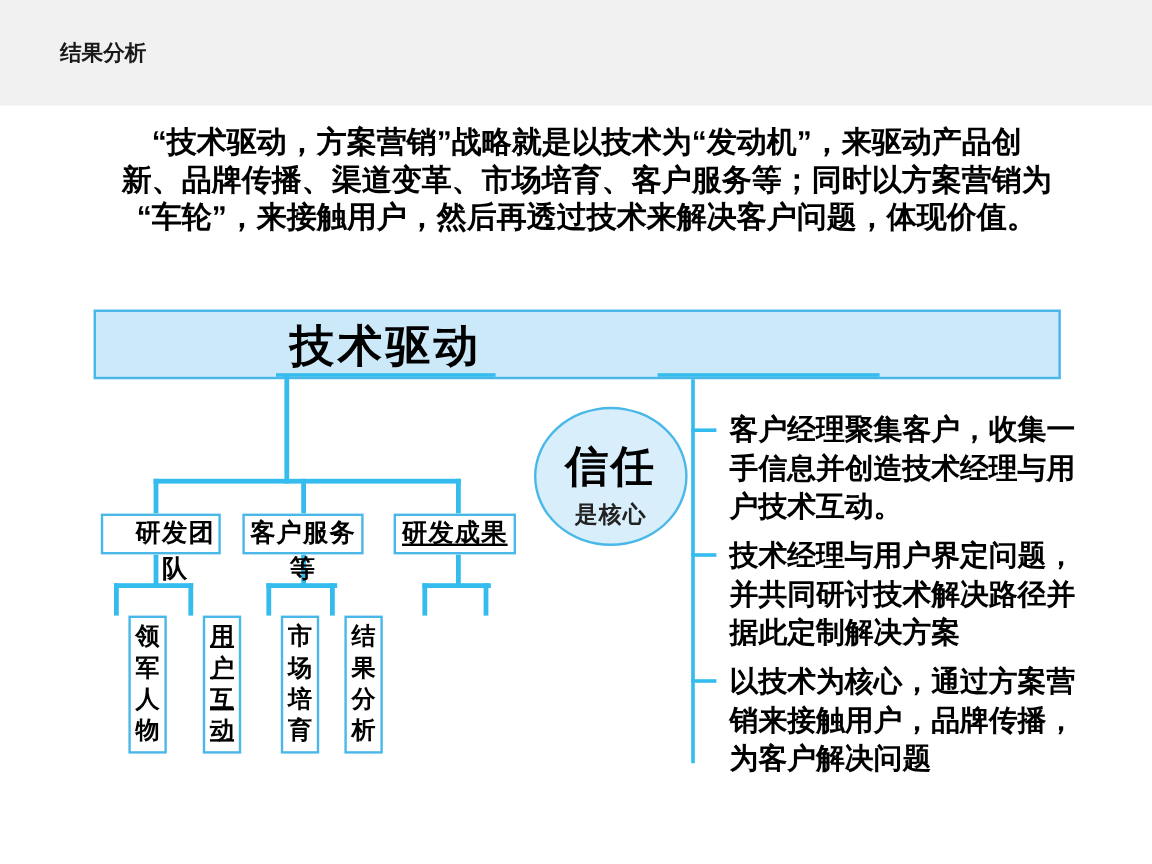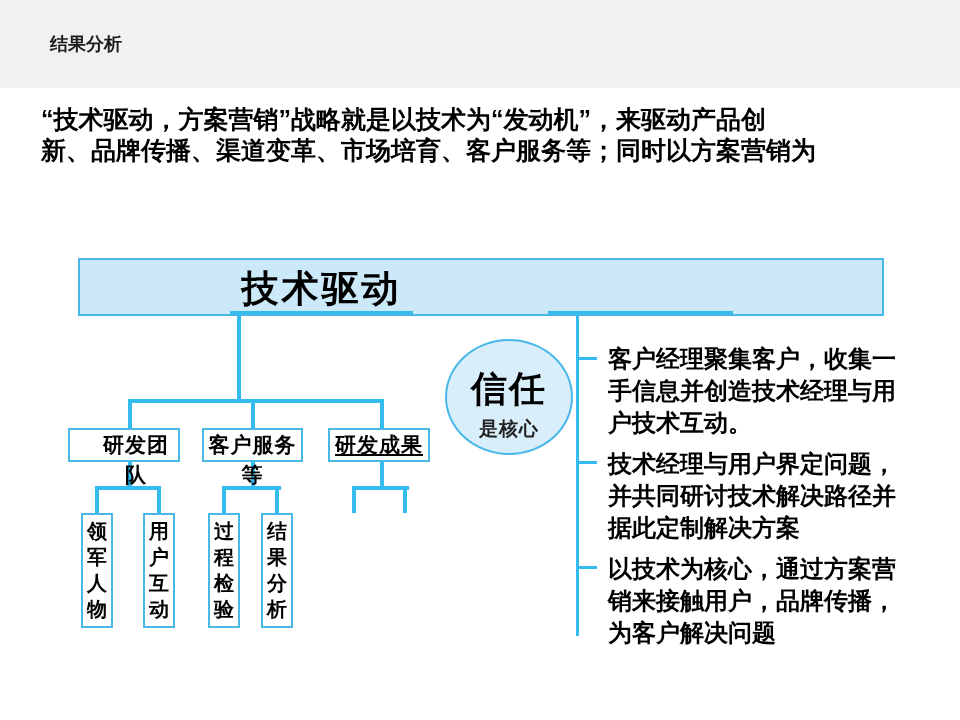--- a/index.html
+++ b/index.html
@@ -4,53 +4,54 @@
 <style>
   html,body { margin:0; padding:0; }
   body { width:960px; height:720px; overflow:hidden; }
   .slide {
     position:relative; width:960px; height:720px; background:#ffffff;
     font-family:"Liberation Sans","DejaVu Sans",sans-serif; color:#111;
   }
   * { box-sizing:border-box; }
   .topbar { position:absolute; left:0; top:0; width:960px; height:88px; background:var(--bg-gray,#f1f1f1); }
   .slide-title { position:absolute; left:50px; top:32px; font-size:18px; font-weight:bold; color:#1a1a1a; }
-  .intro { position:absolute; left:41px; top:104px; width:850px; text-align:left;
+  .intro { position:absolute; left:64px; top:104px; width:850px; text-align:center;
            font-size:25px; font-weight:bold; line-height:31px; color:#000; }
   .bar { position:absolute; left:78px; top:258px; width:806px; height:58px;
          background:var(--bar-fill,#cbe9f8); border:2px solid var(--border,#49b8e8); }
   .bar-title { position:absolute; top:264px; font-size:37px; font-weight:bold; letter-spacing:3px;
                text-align:center; color:#000; white-space:nowrap; }
   .bar-title.left  { left:230px; width:183px; }
   .bar-title.right { left:548px; width:185px; }
   .hline, .vline, .tick, .underline { position:absolute; background:var(--line,#35bcee); }
   .underline { height:3px; top:311px; }
   .node { position:absolute; background:#fff; border:2px solid var(--border,#49b8e8);
           font-weight:bold; color:#000; }
   .mid  { top:428px; height:34px; font-size:21px; line-height:30px; text-align:center; letter-spacing:1px; }
   .leaf { top:513px; width:32px; height:115px; font-size:20px; line-height:26px;
-          text-align:center; word-break:break-all; padding-top:3px; }
+          text-align:center; word-break:break-all; padding-top:3px;margin-left:26px; }
   .circle { position:absolute; left:445px; top:339px; width:128px; height:116px; border-radius:50%;
             background:var(--circle-fill,#d8eefa); border:2px solid var(--border,#49b8e8); text-align:center; }
   .circle-main { margin-top:24px; font-size:36px; font-weight:bold; letter-spacing:2px; color:#000; }
   .circle-sub  { margin-top:2px; font-size:19px; font-weight:bold; letter-spacing:1px; color:#222; }
   .bullet { position:absolute; left:608px; width:292px; font-size:24px; font-weight:bold;
             line-height:32px; color:#000; }
 </style>
 </head>
 <body>
 
 <div class="slide">
 
   <div class="topbar"></div>
   <div class="slide-title">结果分析</div>
 
   <div class="intro">
     <div>“技术驱动，方案营销”战略就是以技术为“发动机”，来驱动产品创</div>
     <div>新、品牌传播、渠道变革、市场培育、客户服务等；同时以方案营销为</div>
+    <div>“车轮”，来接触用户，然后再透过技术来解决客户问题，体现价值。</div>
   </div>
 
   <div class="bar"></div>
   <div class="bar-title left">技术驱动</div>
   <div class="underline" style="left:230px; width:183px;"></div>
   <div class="underline" style="left:548px; width:185px;"></div>
 
   <div class="vline" style="left:237px; top:313px; width:4px; height:90px;"></div>
   <div class="hline" style="left:128px; top:399px; width:256px; height:4px;"></div>
   <div class="vline" style="left:128px; top:399px; width:4px; height:29px;"></div>
@@ -63,27 +64,27 @@
   <div class="hline" style="left:95px;  top:486px; width:66px; height:4px;"></div>
   <div class="hline" style="left:222px; top:486px; width:59px; height:4px;"></div>
   <div class="hline" style="left:352px; top:486px; width:57px; height:4px;"></div>
   <div class="vline" style="left:95px;  top:486px; width:4px; height:27px;"></div>
   <div class="vline" style="left:157px; top:486px; width:4px; height:27px;"></div>
   <div class="vline" style="left:222px; top:486px; width:4px; height:27px;"></div>
   <div class="vline" style="left:275px; top:486px; width:4px; height:27px;"></div>
   <div class="vline" style="left:352px; top:486px; width:4px; height:27px;"></div>
   <div class="vline" style="left:403px; top:486px; width:4px; height:27px;"></div>
 
-  <div class="node mid" style="left:68px;  width:112px;padding-left:24px;">研发团队</div>
+  <div class="node mid" style="left:84px;  width:100px;padding-left:24px;">研发团队</div>
   <div class="node mid" style="left:202px; width:101px;">客户服务等</div>
   <div class="node mid" style="left:328px; width:102px;text-decoration:underline;">研发成果</div>
 
   <div class="node leaf" style="left:81px;">领军人物</div>
-  <div class="node leaf" style="left:143px;">用户互动</div>
-  <div class="node leaf" style="left:208px;">过程检验</div>
+  <div class="node leaf" style="left:143px;text-decoration:underline;">用户互动</div>
+  <div class="node leaf" style="left:208px;">市场培育</div>
   <div class="node leaf" style="left:261px;">结果分析</div>
 
   <div class="circle">
     <div class="circle-main">信任</div>
     <div class="circle-sub">是核心</div>
   </div>
 
   <div class="vline" style="left:576px; top:316px; width:3px; height:320px;"></div>
   <div class="tick" style="left:576px; top:357px; width:21px; height:3px;"></div>
   <div class="tick" style="left:576px; top:461px; width:21px; height:3px;"></div>

